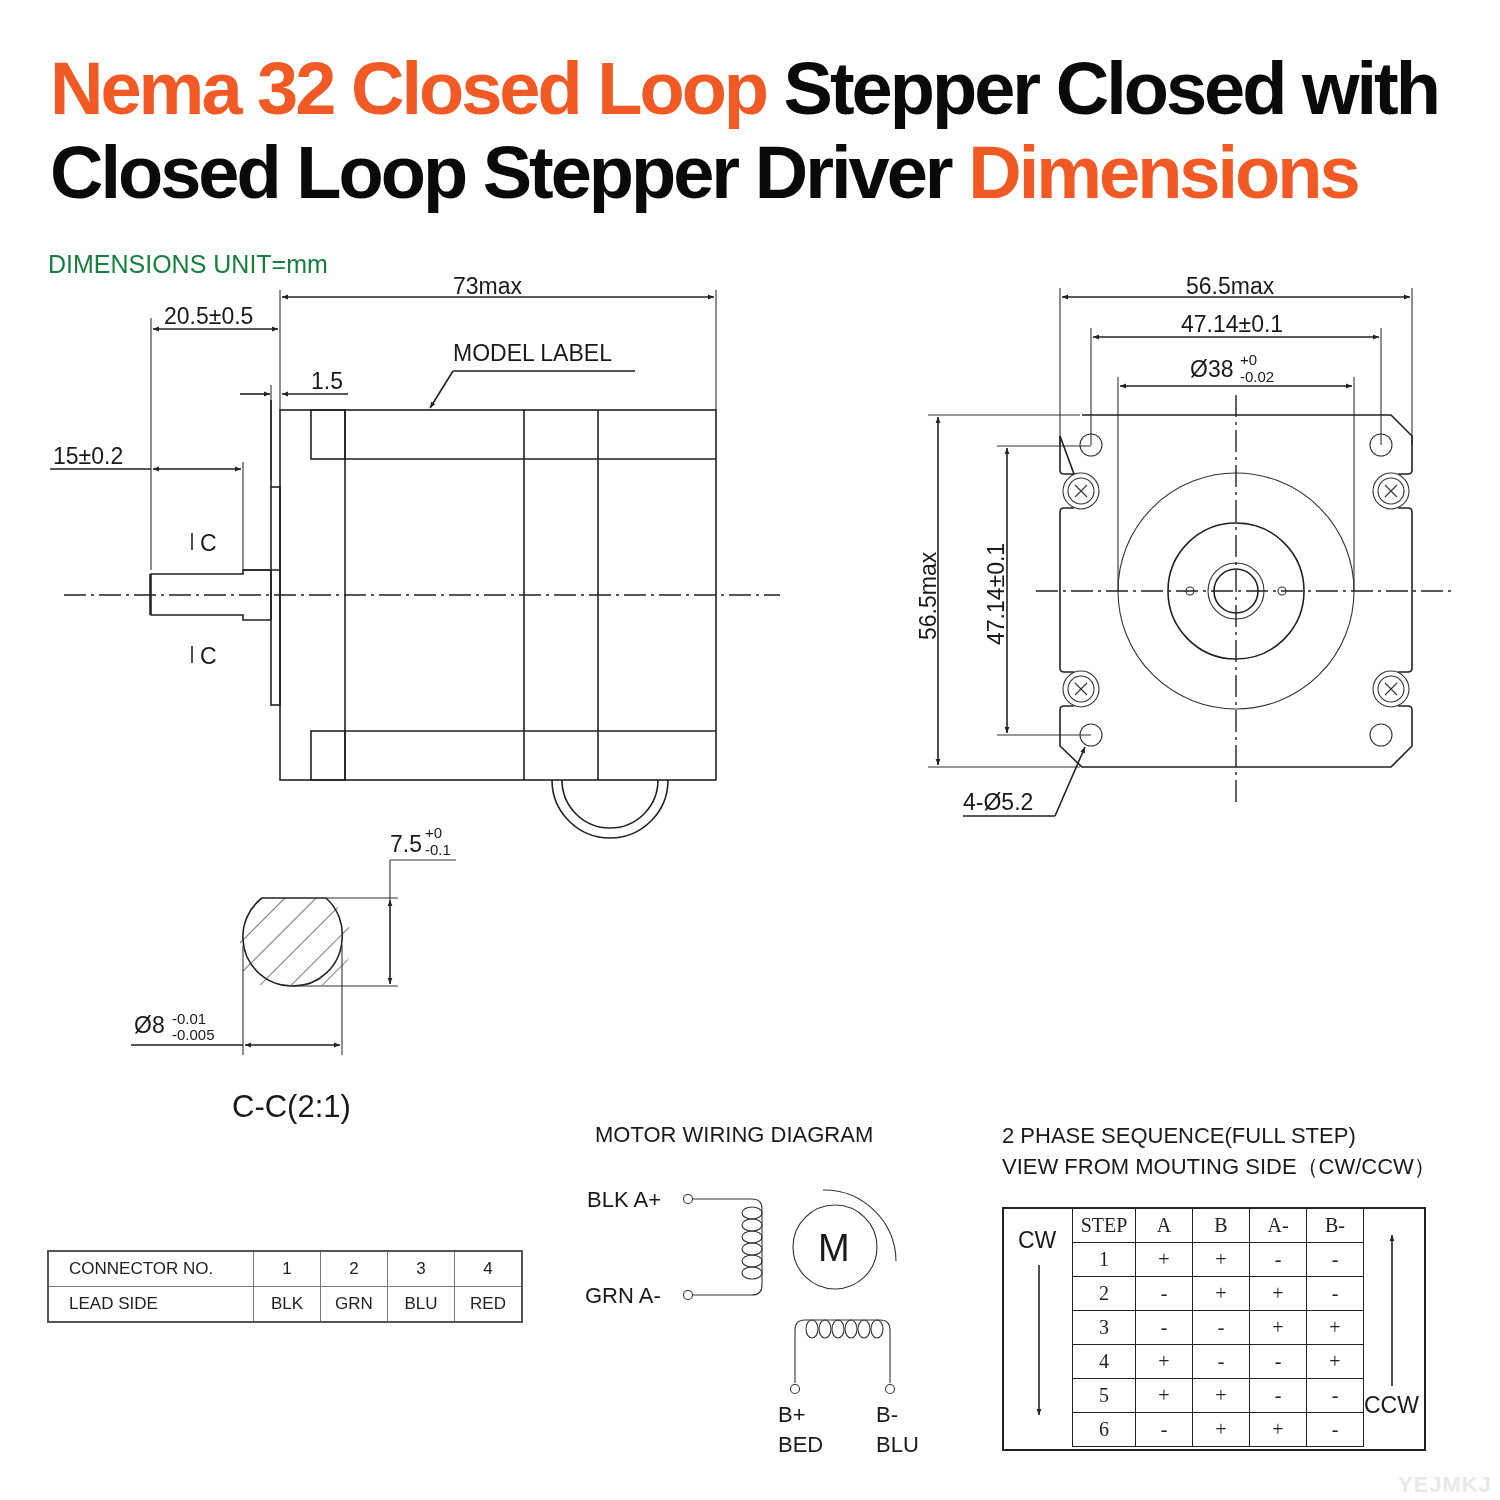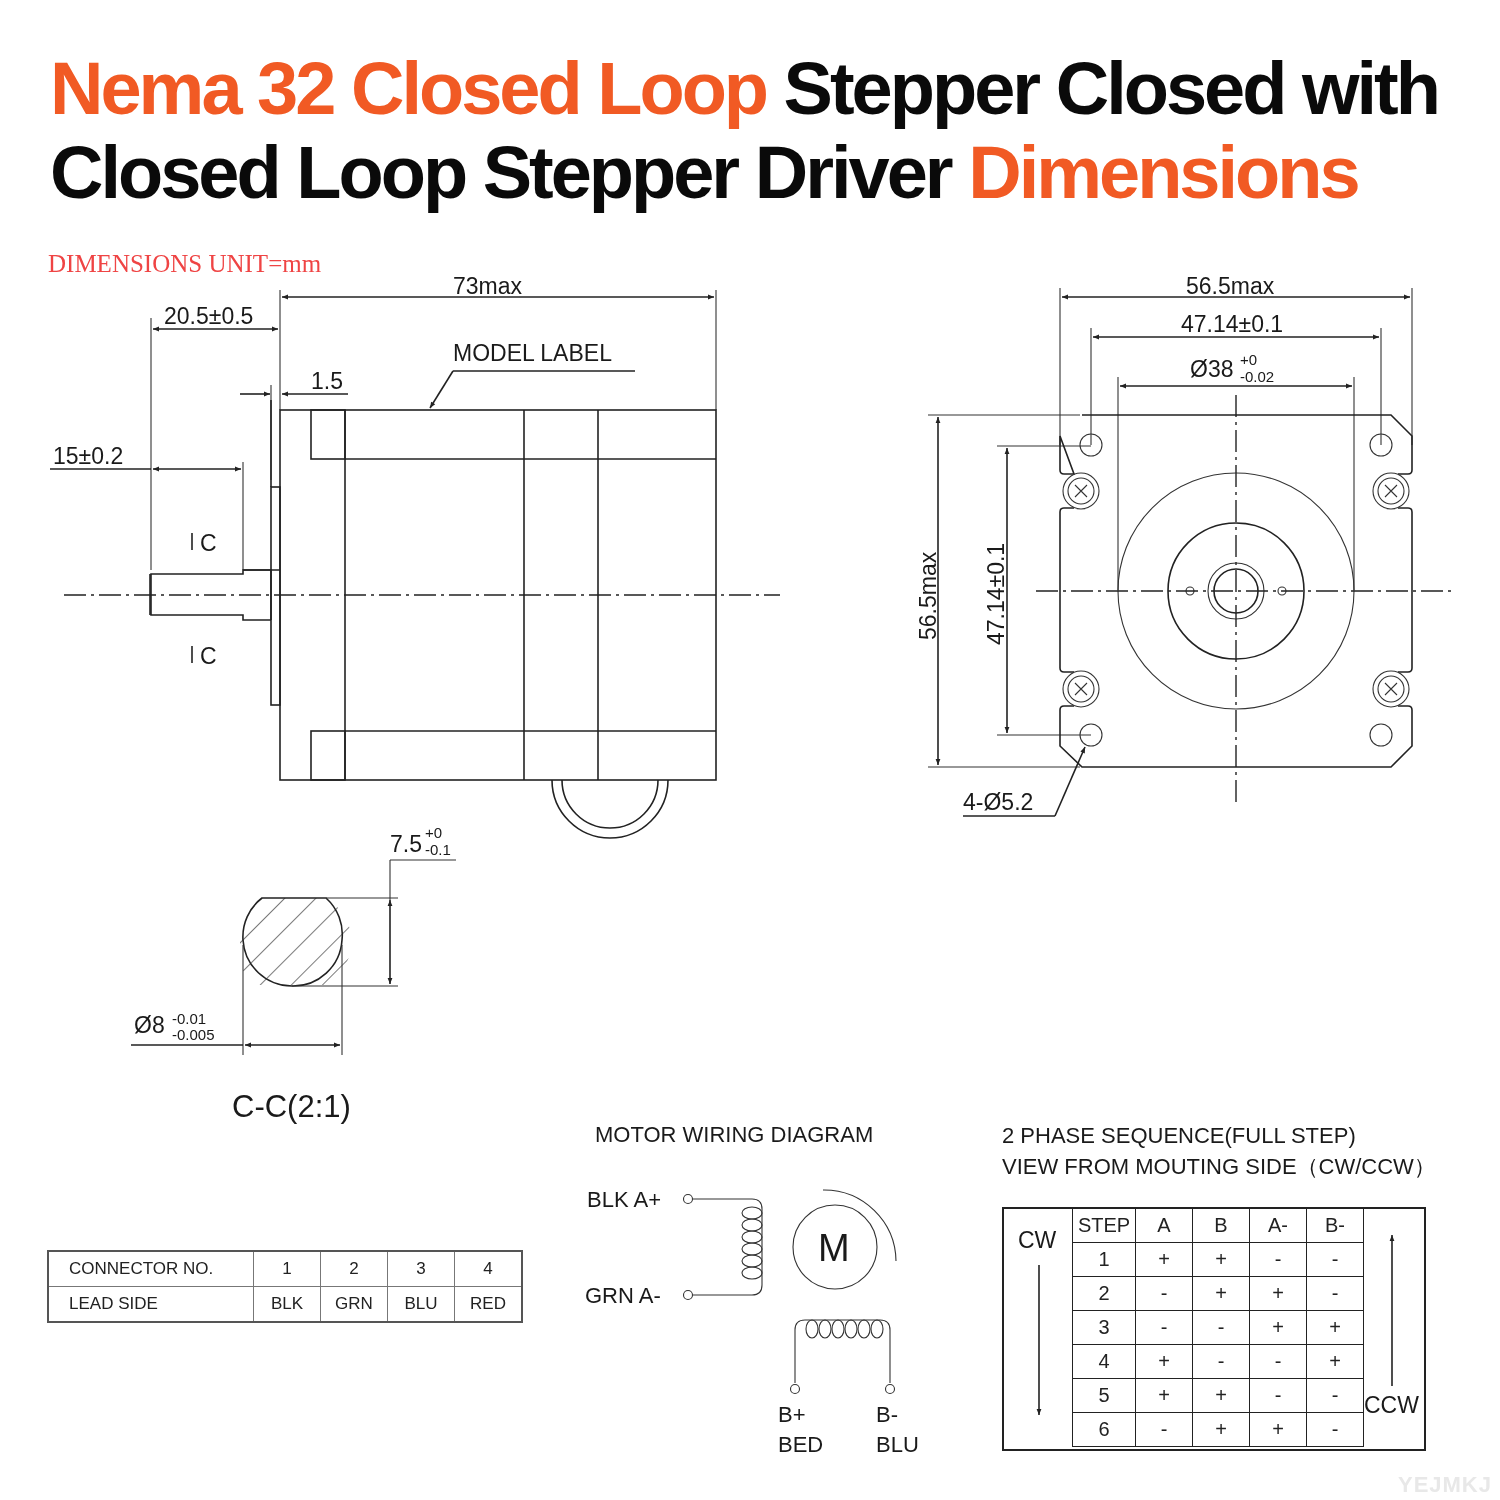--- a/index.html
+++ b/index.html
@@ -15,24 +15,24 @@
   svg text { font-family: "Liberation Sans", "DejaVu Sans", sans-serif; fill: #1a1a1a; }
   .ln { stroke: #222; stroke-width: 1.6; fill: none; }
   .thin { stroke: #333; stroke-width: 1.1; fill: none; }
   .center { stroke: #222; stroke-width: 1.4; fill: none; stroke-dasharray: 22 5 3 5; }
   table.conn { position: absolute; left: 47px; top: 1250px; border-collapse: collapse;
                border: 2px solid #555; font-size: 17px; }
   table.conn td { border: 1.5px solid #777; height: 34px; padding: 0 8px; text-align: center; color: #222; margin-top: 46px; }
   table.conn td.head { text-align: left; padding-left: 20px; width: 176px; }
   table.conn td.num { width: 50px; }
   table.seq { position: absolute; left: 1072px; top: 1208px; border-collapse: collapse; font-size: 20px; }
-  table.seq td { border: 1.6px solid #222; width: 56px; height: 33px; text-align: center; padding: 0; color: #222; }
+  table.seq td { border: 1.6px solid #222; width: 56px; height: 33px; text-align: center; padding: 0; color: #222; font-family: Liberation Serif, serif; }
   table.seq td.step { width: 62px; }
   .seq-frame { position: absolute; left: 1002px; top: 1207px; width: 424px; height: 244px; border: 2px solid #222; box-sizing: border-box; }
-  .lbl { position: absolute; color: #ef4444; white-space: nowrap; font-family: Liberation Serif, serif; }
+  .lbl { position: absolute; color: #15803d; white-space: nowrap; }
   .watermark { position: absolute; right: 8px; bottom: 2px; font-size: 22px; font-weight: bold; color: #e8e8e8; letter-spacing: 1px; }
 </style>
 </head>
 <body>
 
 <div class="title" id="title-line-1">
   <span class="accent">Nema 32 Closed Loop</span><span class="dark"> Stepper Closed with</span>
 </div>
 <div class="title" id="title-line-2">
   <span class="dark">Closed Loop Stepper Driver </span><span class="accent">Dimensions</span>

